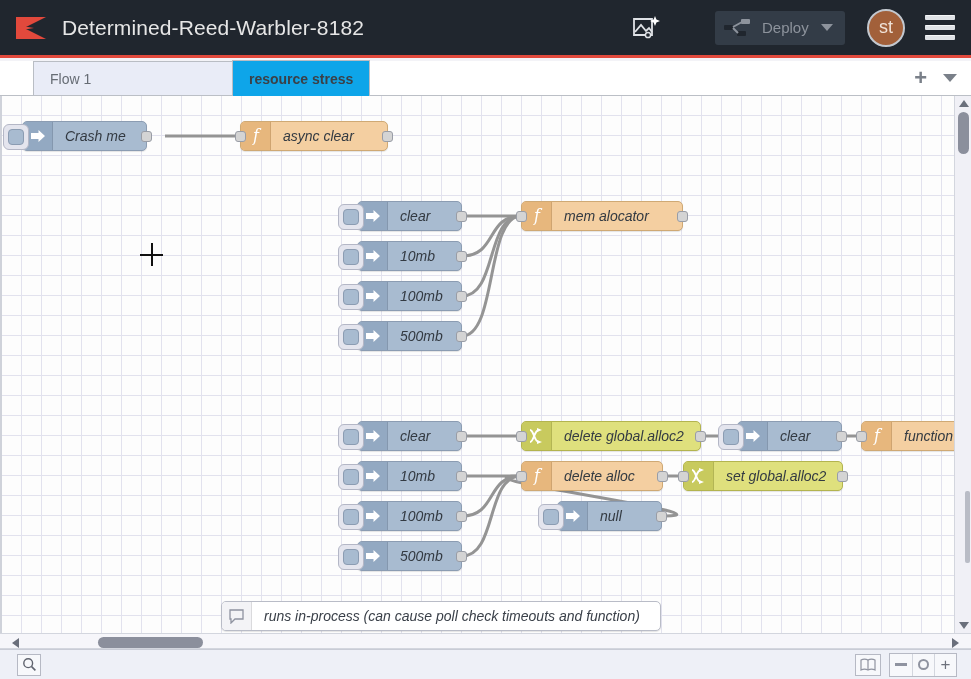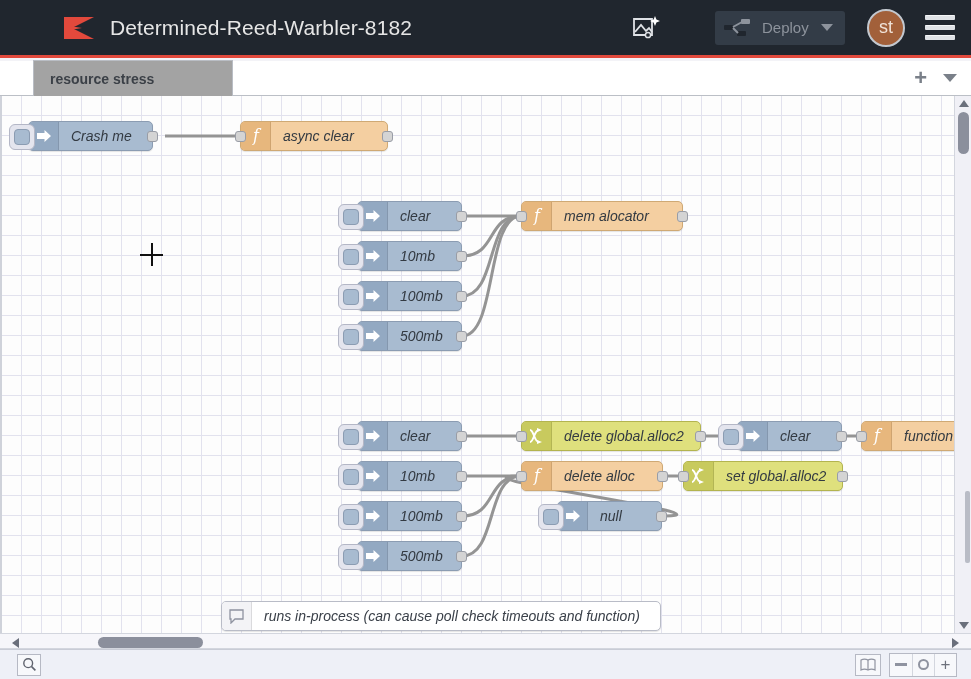--- a/index.html
+++ b/index.html
@@ -9,21 +9,21 @@
     overflow: hidden;
     font-family: "Liberation Sans", sans-serif;
     background: #f3f3f7;
   }
 
   
   #header {
     position: absolute; left: 0; top: 0; width: 971px; height: 58px;
     background: #20262e;
     border-bottom: 3px solid #e2493c;
-    display: flex; align-items: center; padding-left: 48px;
+    display: flex; align-items: center;
   }
   #logo-wrap { margin-left: 14px; display: flex; align-items: center; }
   .nr-logo { width: 34px; height: 26px; display: block; }
   #app-title {
     color: #e6e6e6; font-size: 21px; margin-left: 14px;
     letter-spacing: .1px; white-space: nowrap;
   }
   #header-right {
     margin-left: auto; display: flex; align-items: center; gap: 0;
     padding-right: 16px; height: 100%;
@@ -65,21 +65,21 @@
     display: flex; align-items: flex-end;
   }
   .tab {
     height: 34px; display: flex; align-items: center;
     padding: 0 16px; font-size: 14px; color: #666c74;
     border: 1px solid #b9bdc4; border-bottom: none;
     background: #e9ecf7; margin-left: -1px; position: relative;
   }
   .tab:first-of-type { margin-left: 33px; min-width: 200px; }
   .tab.active {
-    background: #a3a3a3; color: #3b4047; font-weight: bold;
+    background: #0ea5e9; color: #3b4047; font-weight: bold;
     height: 36px; margin-bottom: -1px; z-index: 3;
   }
   #tab-actions {
     margin-left: auto; display: flex; align-items: center;
     gap: 16px; padding-right: 14px; height: 34px;
   }
   #tab-add { color: #7a8089; font-size: 22px; line-height: 1; font-weight: bold; }
   #tab-menu {
     width: 0; height: 0; border-left: 7px solid transparent;
     border-right: 7px solid transparent; border-top: 8px solid #7a8089;
@@ -262,20 +262,23 @@
 
     <div id="hamburger">
       <span></span>
       <span></span>
       <span></span>
     </div>
   </div>
 </div>
 
 <div id="tabbar">
+  <div class="tab">
+    <span>Flow 1</span>
+  </div>
   <div class="tab active">
     <span>resource stress</span>
   </div>
   <div id="tab-actions">
     <div id="tab-add">+</div>
     <div id="tab-menu"></div>
   </div>
 </div>
 
 <div id="workspace">
@@ -289,21 +292,21 @@
       <path d="M460,340 C495.4,340 483.6,340 519,340" fill="none" stroke="#949494" stroke-width="3"></path>
       <path d="M460,380 C495.4,380 483.6,380 519,380" fill="none" stroke="#949494" stroke-width="3"></path>
       <path d="M460,420 C495.4,420 483.6,380 519,380" fill="none" stroke="#949494" stroke-width="3"></path>
       <path d="M460,460 C495.4,460 483.6,380 519,380" fill="none" stroke="#949494" stroke-width="3"></path>
       <path d="M699,340 C734,340 700,340 735,340" fill="none" stroke="#949494" stroke-width="3"></path>
       <path d="M840,340 C875,340 824,340 859,340" fill="none" stroke="#949494" stroke-width="3"></path>
       <path d="M661,380 C696,380 646,380 681,380" fill="none" stroke="#949494" stroke-width="3"></path>
       <path d="M660,420 C744.6,420 434.4,380 519,380" fill="none" stroke="#949494" stroke-width="3"></path>
     </svg>
   <div id="nodes">
-      <div class="node inject" style="left: 26px; top: 25px; width: 125px;">
+      <div class="node inject" style="left: 20px; top: 25px; width: 125px;">
         <div class="inject-btn">
           <i></i>
         </div>
         <div class="ico">
           <svg width="16" height="16" viewBox="0 0 16 16">
             <path d="M1 5 H8.5 V2 L15 8 L8.5 14 V11 H1 Z" fill="#ffffff"></path>
           </svg>
         </div>
         <div class="lbl">Crash me</div>
         <div class="port out"></div>

